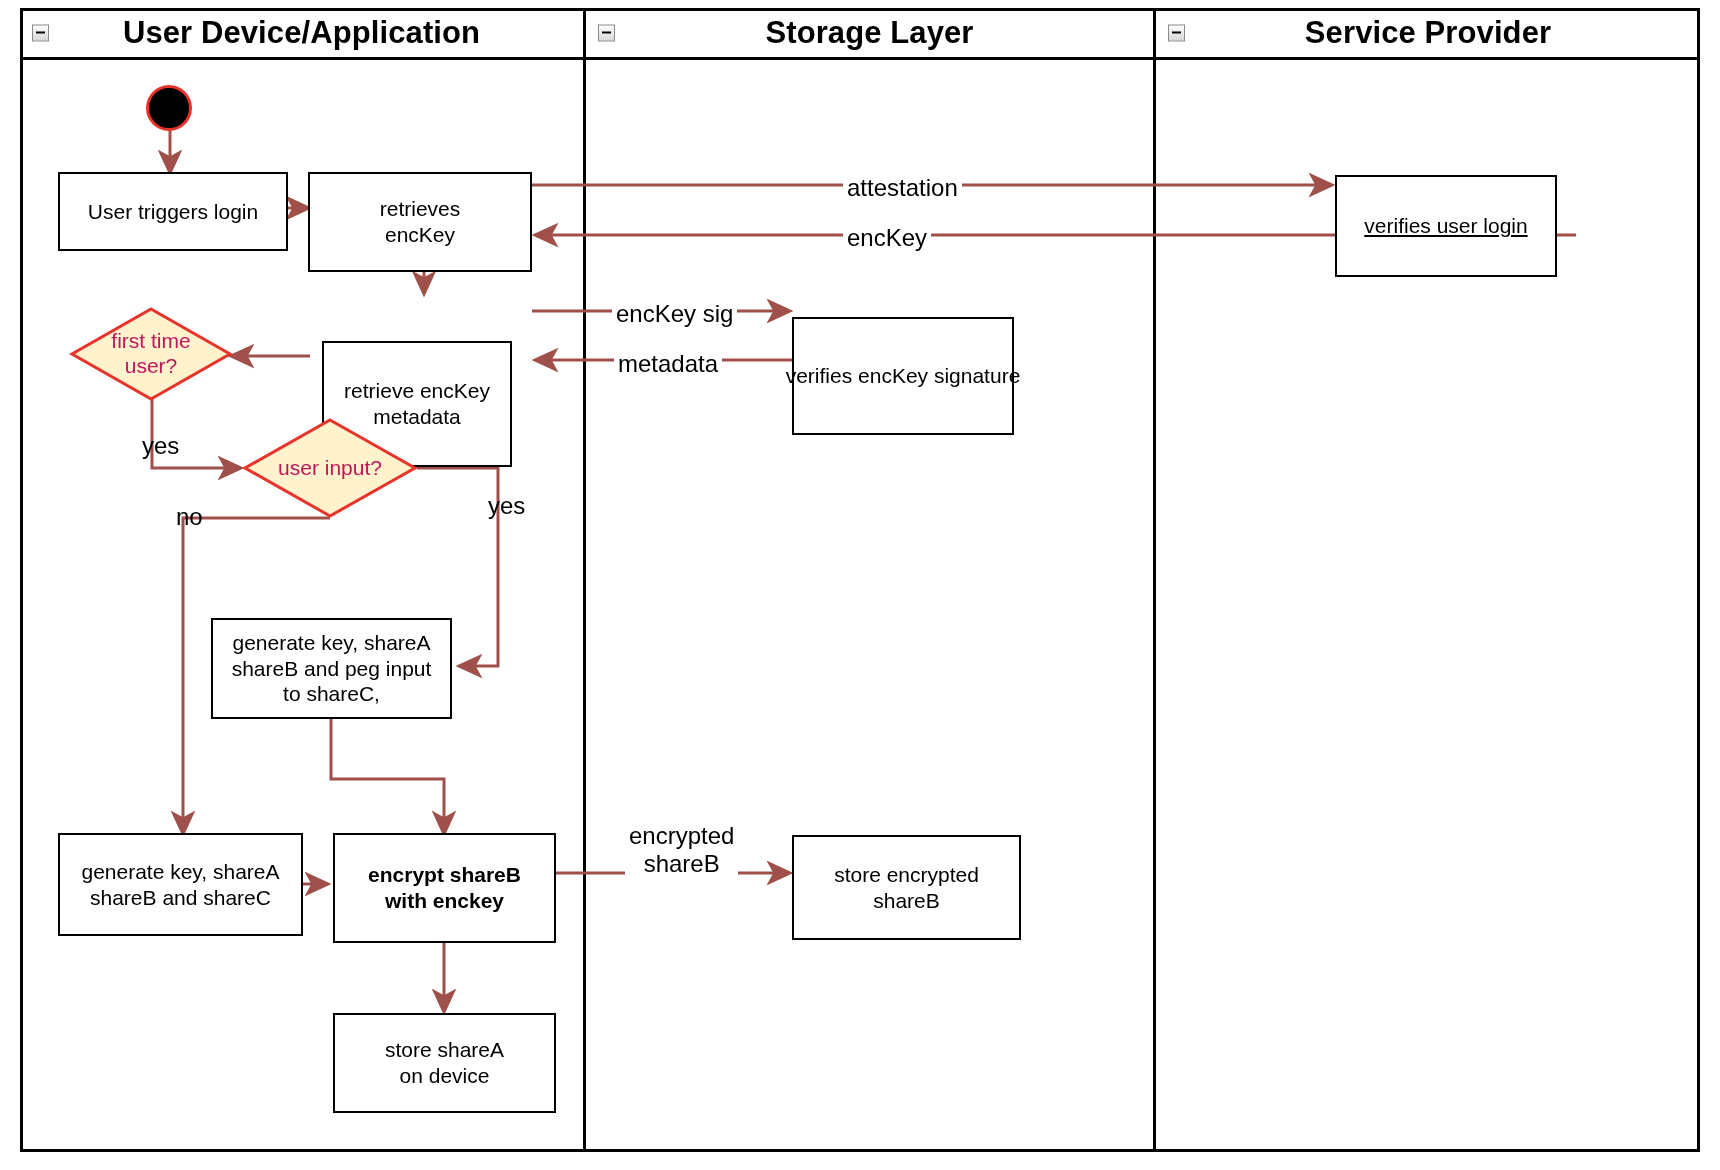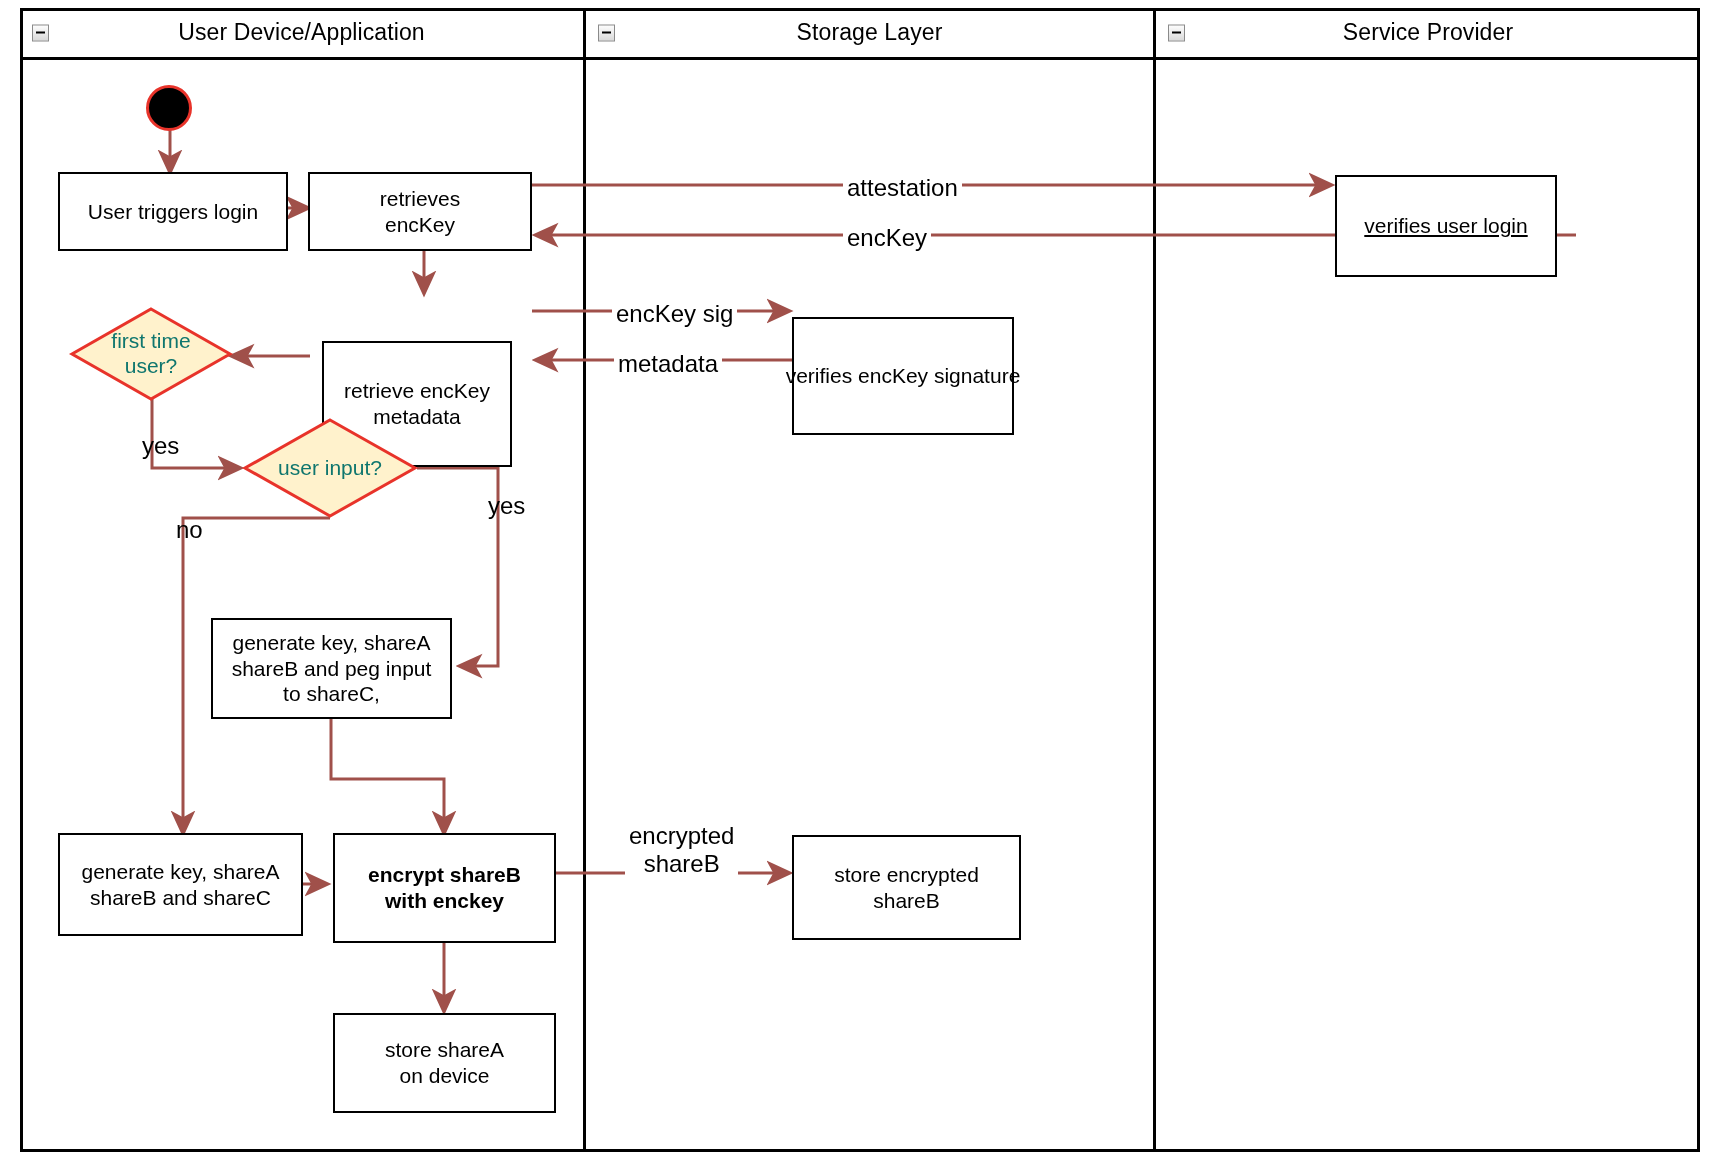--- a/index.html
+++ b/index.html
@@ -33,22 +33,22 @@
   .lane-header {
     position: absolute;
     box-sizing: border-box;
     height: 52px;
     border-bottom: 3px solid #000000;
     display: flex;
     align-items: center;
     justify-content: center;
   }
   .lane-title {
-    font-size: 23px;
-    font-weight: normal;
+    font-size: 31px;
+    font-weight: bold;
     color: #000000;
     letter-spacing: 0.1px;
   }
   .collapse-icon {
     position: absolute;
     left: 12px;
     top: 50%;
     transform: translateY(-50%);
     width: 17px;
     height: 17px;
@@ -109,21 +109,21 @@
     left: 0;
     top: 0;
     width: 100%;
     height: 100%;
     display: flex;
     align-items: center;
     justify-content: center;
     text-align: center;
     font-size: 21px;
     line-height: 1.18;
-    color: #0f766e;
+    color: #be185d;
     white-space: pre;
   }
 
   
   #edges {
     position: absolute;
     left: 0;
     top: 0;
     width: 1720px;
     height: 1170px;
@@ -210,21 +210,21 @@
       <path d="M 444 940 L 444 1011"></path>
     </g>
   </svg>
 
   <div class="start-node" style="left:146px; top:85px; width:46px; height:46px;"></div>
 
   <div class="node" style="left:58px; top:172px; width:230px; height:79px;">
     <span>User triggers login</span>
   </div>
 
-  <div class="node" style="left:308px; top:172px; width:224px; height:79px;">
+  <div class="node" style="left:308px; top:172px; width:224px; height:100px;">
     <span>retrieves
 encKey</span>
   </div>
 
   <div class="node" style="left:1335px; top:175px; width:222px; height:102px;text-decoration:underline;">
     <span>verifies user login</span>
   </div>
 
   <div class="node" style="left:322px; top:293px; width:190px; height:126px;margin-top:48px;">
     <span>retrieve encKey
@@ -281,18 +281,18 @@
   <div class="edge-label" style="left:843px; top:224px;">encKey</div>
 
   <div class="edge-label" style="left:612px; top:300px;">encKey sig</div>
 
   <div class="edge-label" style="left:614px; top:350px;">metadata</div>
 
   <div class="edge-label" style="left:138px; top:432px; background:transparent;">yes</div>
 
   <div class="edge-label" style="left:484px; top:492px; background:transparent;">yes</div>
 
-  <div class="edge-label" style="left:172px; top:516px; background:transparent;">no</div>
+  <div class="edge-label" style="left:172px; top:503px; background:transparent;">no</div>
 
   <div class="edge-label" style="left:625px; top:850px; transform:translateY(-28px);">encrypted
 shareB</div>
 
 </div>
 
 </body></html>

